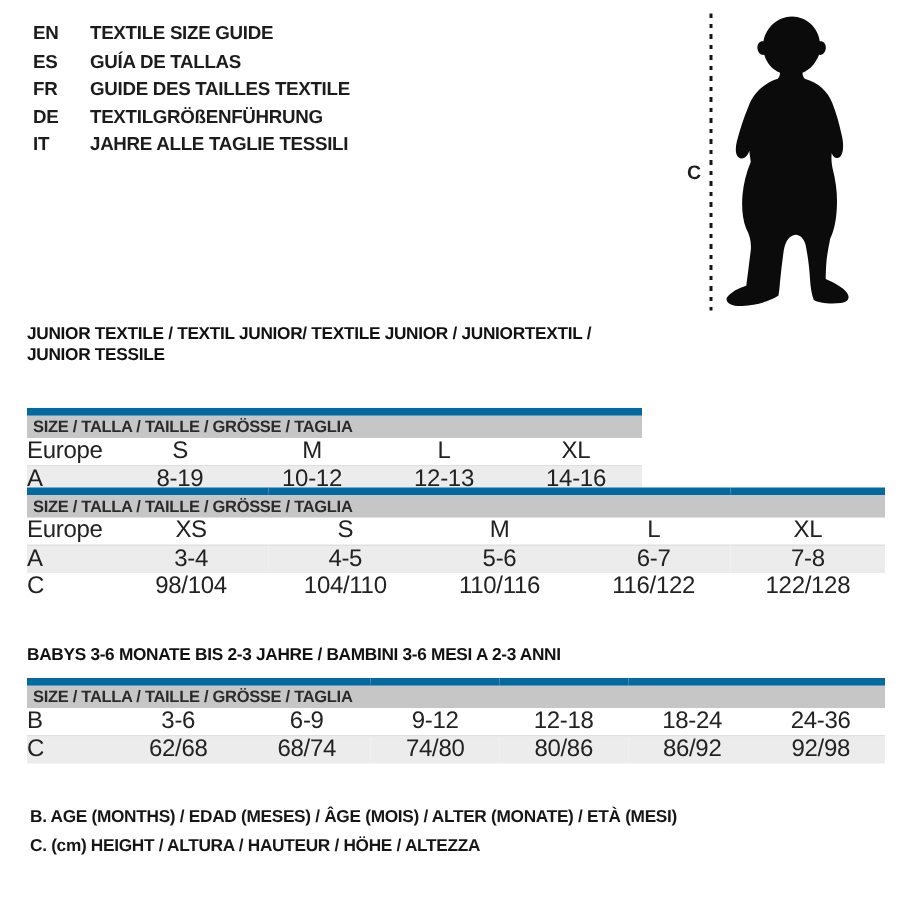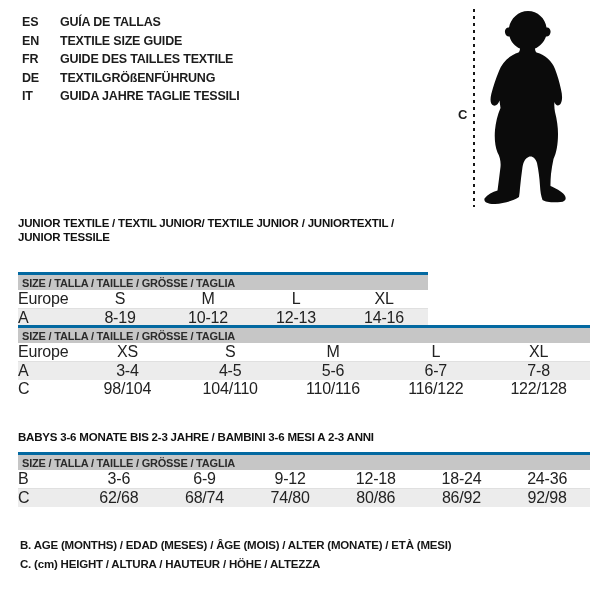--- a/index.html
+++ b/index.html
@@ -25,56 +25,56 @@
   .s1{top:216px;width:410px;}
   .s2{top:325px;width:572px;}
   .s3{top:430px;width:572px;}
   .s1 .section-title{margin-bottom:28px;}
   .s2 .section-title{margin-bottom:10px;}
   .s3 .section-title{margin-bottom:7px;line-height:15px;}
 
   table.size-table{border-collapse:collapse;table-layout:fixed;width:100%;}
   table.size-table td{font-size:16px;height:15px;padding:0;white-space:nowrap;
         color:#222;vertical-align:middle;}
-  tr.bar td{background:#c6c6c6;border-top:3px solid #0369a1;font-weight:bold;
+  tr.bar td{background:#c6c6c6;border-top:5px solid #0369a1;font-weight:bold;
         font-size:11px;height:15px;padding-left:4px;color:#2b2b2b;margin-top:32px;}
   td.lbl{text-align:left;padding-left:4px;}
   td.val{text-align:center;}
   tr.alt td{background:#ececec;border-top:1px solid #e0e0e0;}
   col.c-lbl{width:58px;}
 
   
   .notes{position:absolute;left:20px;top:536px;font-weight:bold;font-size:11.5px;
         line-height:19px;color:#161616;}
 </style>
 </head>
 <body>
 
 <div class="page">
 
   <div class="lang-block">
     <div class="lang-row">
+      <span class="lang-code">EN</span>
+      <span class="lang-label">TEXTILE SIZE GUIDE</span>
+    </div>
+    <div class="lang-row">
       <span class="lang-code">ES</span>
       <span class="lang-label">GUÍA DE TALLAS</span>
     </div>
     <div class="lang-row">
-      <span class="lang-code">EN</span>
-      <span class="lang-label">TEXTILE SIZE GUIDE</span>
-    </div>
-    <div class="lang-row">
       <span class="lang-code">FR</span>
       <span class="lang-label">GUIDE DES TAILLES TEXTILE</span>
     </div>
     <div class="lang-row">
       <span class="lang-code">DE</span>
       <span class="lang-label">TEXTILGRÖßENFÜHRUNG</span>
     </div>
     <div class="lang-row">
       <span class="lang-code">IT</span>
-      <span class="lang-label">GUIDA JAHRE TAGLIE TESSILI</span>
+      <span class="lang-label">JAHRE ALLE TAGLIE TESSILI</span>
     </div>
   </div>
 
   <span class="figure-label">C</span>
   <div class="measure-line"></div>
   <svg class="baby-svg" viewBox="0 0 110 200" aria-hidden="true">
     <path fill="#0b0b0b" d="M46 3
       C 55.5 3 63.5 10.5 64.5 19.5
       C 67 19 69 21.5 68.5 24.5
       C 68 27.5 66 29 64 28.5

